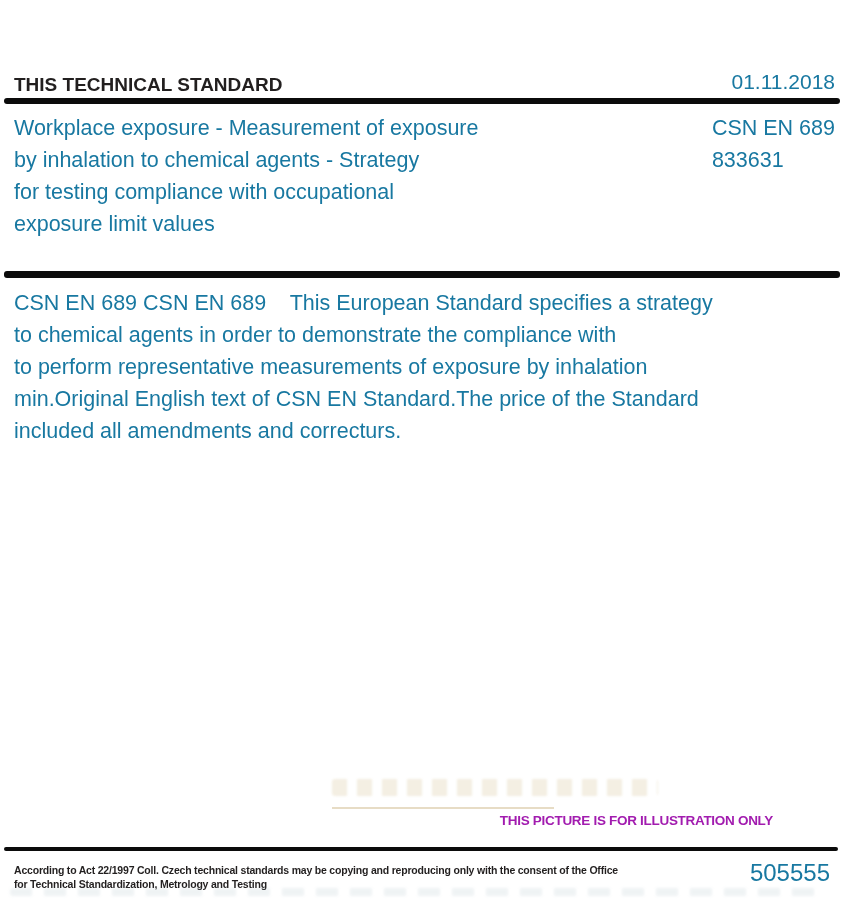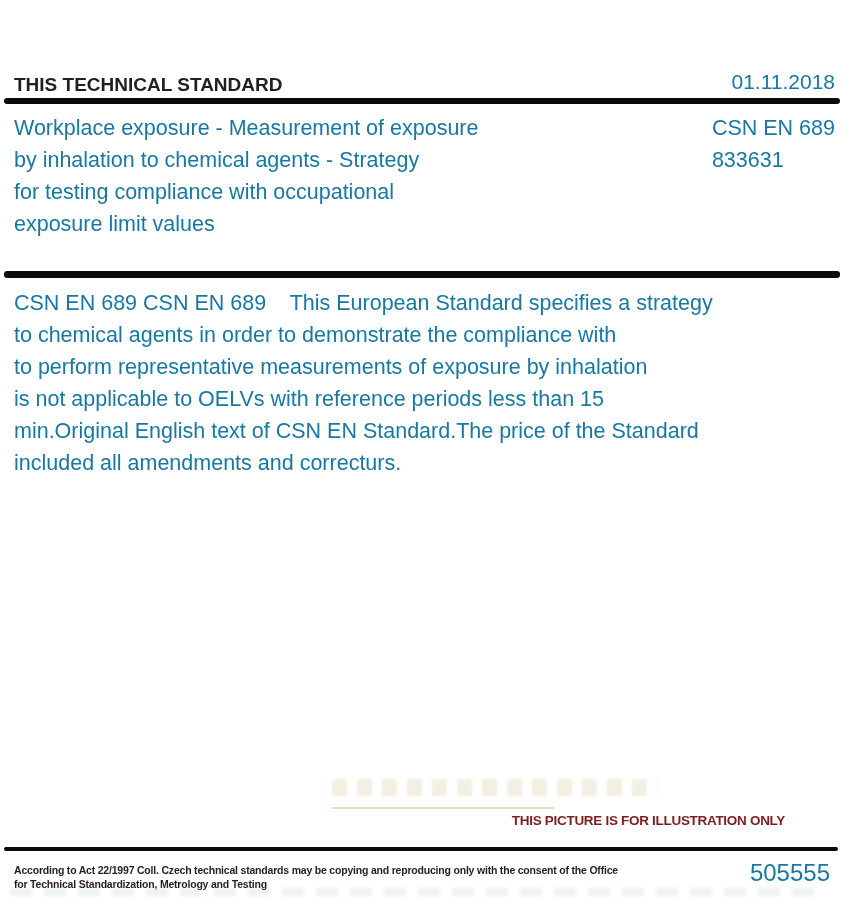--- a/index.html
+++ b/index.html
@@ -58,22 +58,22 @@
   }
   .ghost-b {
     position: absolute; left: 10px; top: 888px; width: 808px; height: 8px;
     background: repeating-linear-gradient(90deg,
       rgba(168,190,198,0.40) 0 22px, rgba(255,255,255,0) 22px 34px);
     filter: blur(1.4px); opacity: 0.45; border-radius: 3px;
   }
 
   
   .illustration-note {
-    position: absolute; right: 80px; top: 813px;
-    font-size: 13.5px; font-weight: bold; color: #7f1d1d;
+    position: absolute; right: 92px; top: 813px;
+    font-size: 13.5px; font-weight: bold; color: #a21caf;
     letter-spacing: -0.3px; white-space: nowrap;
   }
 
   
   .footer-legal {
     position: absolute; left: 14px; top: 863px; width: 600px;
     font-size: 10.5px; font-weight: bold; color: #221f1f;
     line-height: 14px; letter-spacing: -0.2px;
   }
   .footer-legal div { white-space: nowrap; }
@@ -103,21 +103,20 @@
     <div>CSN EN 689</div>
     <div>833631</div>
   </div>
 
   <div class="rule rule-mid"></div>
 
   <div class="annotation">
     <div>CSN EN 689 CSN EN 689    This European Standard specifies a strategy</div>
     <div>to chemical agents in order to demonstrate the compliance with</div>
     <div>to perform representative measurements of exposure by inhalation</div>
-    <div>is not applicable to OELVs with reference periods less than 15</div>
     <div>min.Original English text of CSN EN Standard.The price of the Standard</div>
     <div>included all amendments and correcturs.</div>
   </div>
 
   <div class="ghost-a"></div>
   <div class="ghost-underline"></div>
 
   <div class="illustration-note">THIS PICTURE IS FOR ILLUSTRATION ONLY</div>
 
   <div class="rule rule-footer"></div>

